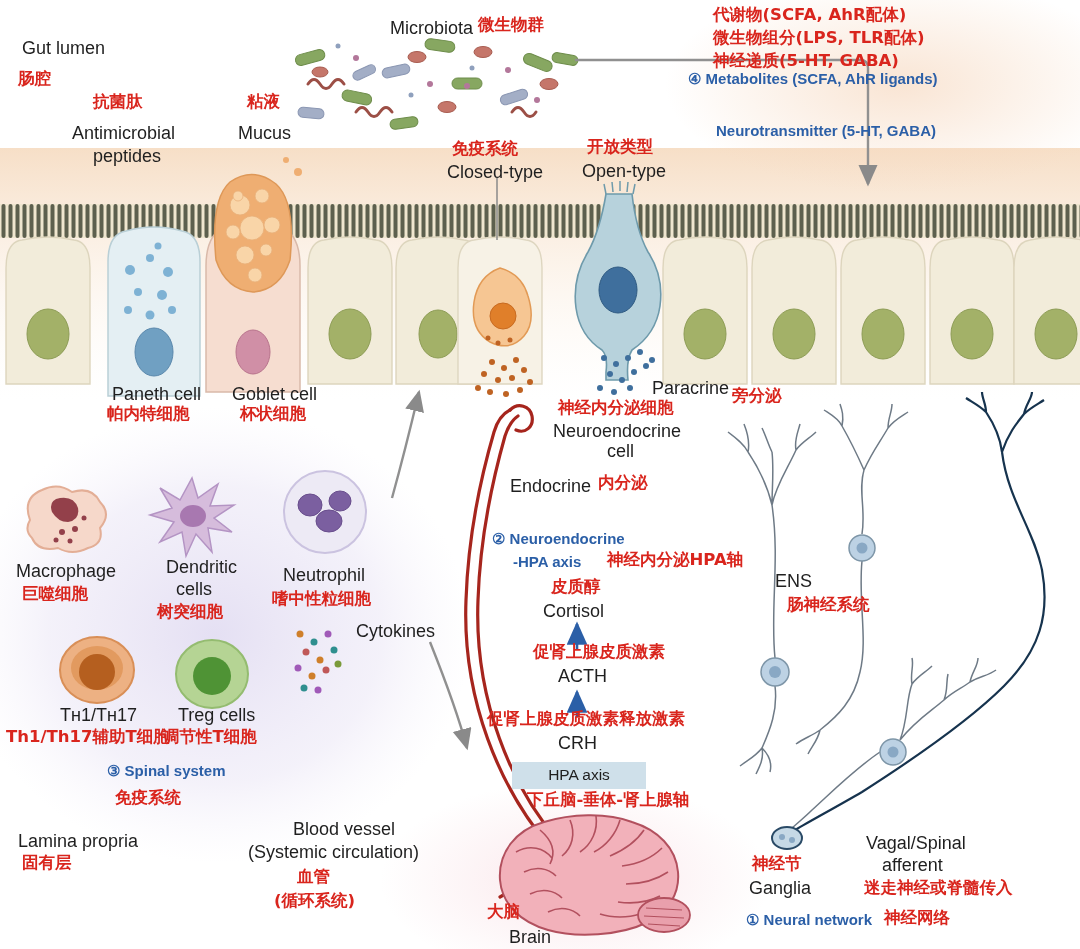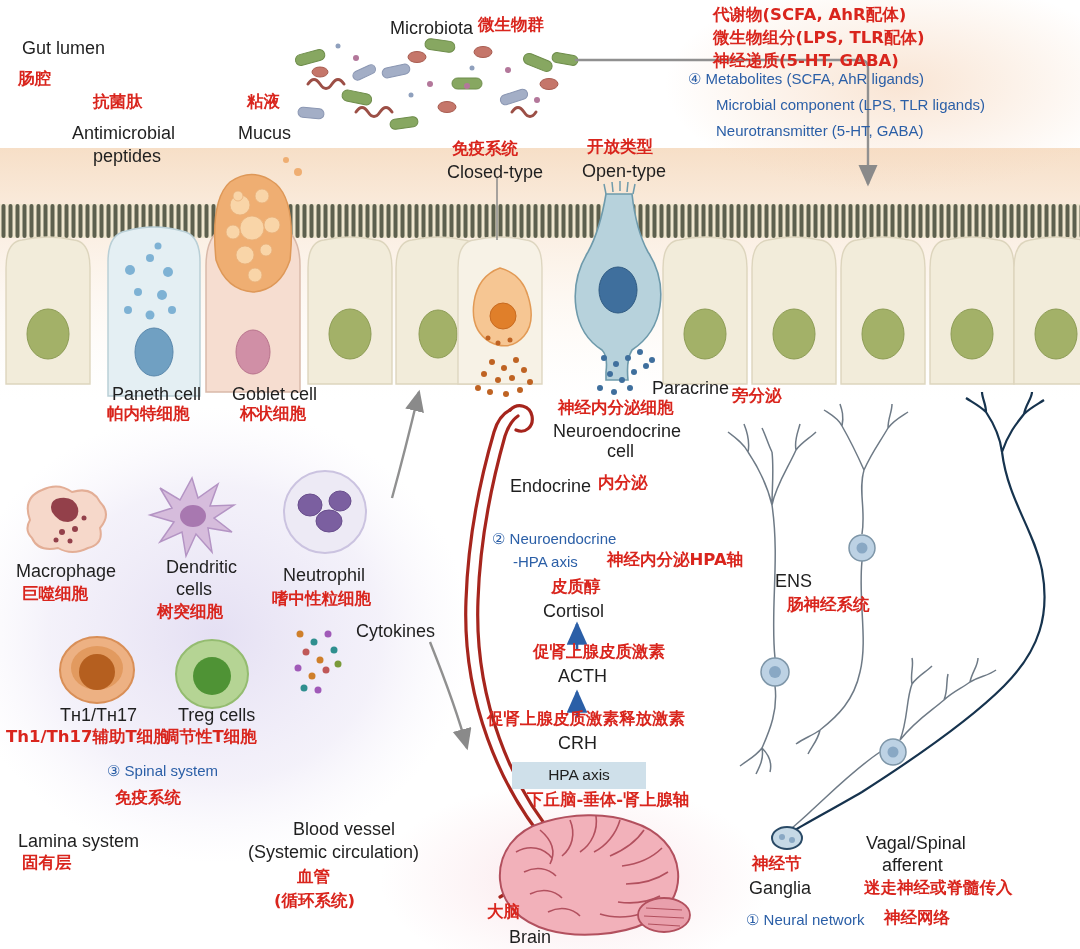--- a/index.html
+++ b/index.html
@@ -3,21 +3,21 @@
 <meta charset="utf-8">
 <style>
   *{margin:0;padding:0;box-sizing:border-box}
   html,body{background:#ffffff}
   #stage{position:relative;width:1080px;height:949px;background:#ffffff;overflow:hidden;
          font-family:"Liberation Sans",sans-serif}
   .art{position:absolute;left:0;top:0}
   .lbl{position:absolute;white-space:nowrap;line-height:1.15}
   .en{color:#1f1f1f;font-size:18px}
   .zh{color:#d9251d;font-weight:bold;font-size:16.5px;font-family:"DejaVu Sans",sans-serif}
-  .blue{color:#2b5fa7;font-weight:normal;font-size:15px}
+  .blue{color:#2b5fa7;font-weight:bold;font-size:15px}
   .boxlbl{color:#1f1f1f;font-size:15.5px;text-align:center;width:134px}
 </style>
 </head>
 <body>
 
 <div id="stage">
 
 <svg class="art" width="1080" height="949" viewBox="0 0 1080 949">
   <defs>
     <linearGradient id="epiwash" x1="0" y1="0" x2="0" y2="1">
@@ -337,21 +337,20 @@
 <div class="lbl en" style="left:93px;top:146px">peptides</div>
 <div class="lbl zh" style="left:247px;top:93px">粘液</div>
 <div class="lbl en" style="left:238px;top:123px">Mucus</div>
 <div class="lbl en" style="left:390px;top:18px">Microbiota</div>
 <div class="lbl zh" style="left:478px;top:16px">微生物群</div>
 
 <div class="lbl zh" style="left:713px;top:6px">代谢物(SCFA, AhR配体)</div>
 <div class="lbl zh" style="left:713px;top:29px">微生物组分(LPS, TLR配体)</div>
 <div class="lbl zh" style="left:713px;top:52px">神经递质(5-HT, GABA)</div>
 <div class="lbl blue" style="left:688px;top:70px">④ Metabolites (SCFA, AhR ligands)</div>
-<div class="lbl blue" style="left:716px;top:96px">Microbial component (LPS, TLR ligands)</div>
 <div class="lbl blue" style="left:716px;top:122px">Neurotransmitter (5-HT, GABA)</div>
 
 <div class="lbl zh" style="left:452px;top:140px">免疫系统</div>
 <div class="lbl en" style="left:447px;top:162px">Closed-type</div>
 <div class="lbl zh" style="left:587px;top:138px">开放类型</div>
 <div class="lbl en" style="left:582px;top:161px">Open-type</div>
 
 <div class="lbl en" style="left:112px;top:384px">Paneth cell</div>
 <div class="lbl zh" style="left:107px;top:405px">帕内特细胞</div>
 <div class="lbl en" style="left:232px;top:384px">Goblet cell</div>
@@ -385,21 +384,21 @@
 <div class="lbl zh" style="left:157px;top:603px">树突细胞</div>
 <div class="lbl en" style="left:283px;top:565px">Neutrophil</div>
 <div class="lbl zh" style="left:272px;top:590px">嗜中性粒细胞</div>
 <div class="lbl en" style="left:356px;top:621px">Cytokines</div>
 <div class="lbl en" style="left:60px;top:705px">Tʜ1/Tʜ17</div>
 <div class="lbl zh" style="left:6px;top:728px">Th1/Th17辅助T细胞</div>
 <div class="lbl en" style="left:178px;top:705px">Treg cells</div>
 <div class="lbl zh" style="left:163px;top:728px">调节性T细胞</div>
 <div class="lbl blue" style="left:107px;top:762px">③ Spinal system</div>
 <div class="lbl zh" style="left:115px;top:789px">免疫系统</div>
-<div class="lbl en" style="left:18px;top:831px">Lamina system</div>
+<div class="lbl en" style="left:18px;top:831px">Lamina propria</div>
 <div class="lbl zh" style="left:22px;top:854px">固有层</div>
 <div class="lbl en" style="left:293px;top:819px">Blood vessel</div>
 <div class="lbl en" style="left:248px;top:842px">(Systemic circulation)</div>
 <div class="lbl zh" style="left:297px;top:868px">血管</div>
 <div class="lbl zh" style="left:274px;top:892px">(循环系统)</div>
 
 <div class="lbl zh" style="left:487px;top:903px">大脑</div>
 <div class="lbl en" style="left:509px;top:927px">Brain</div>
 <div class="lbl zh" style="left:752px;top:855px">神经节</div>
 <div class="lbl en" style="left:749px;top:878px">Ganglia</div>

